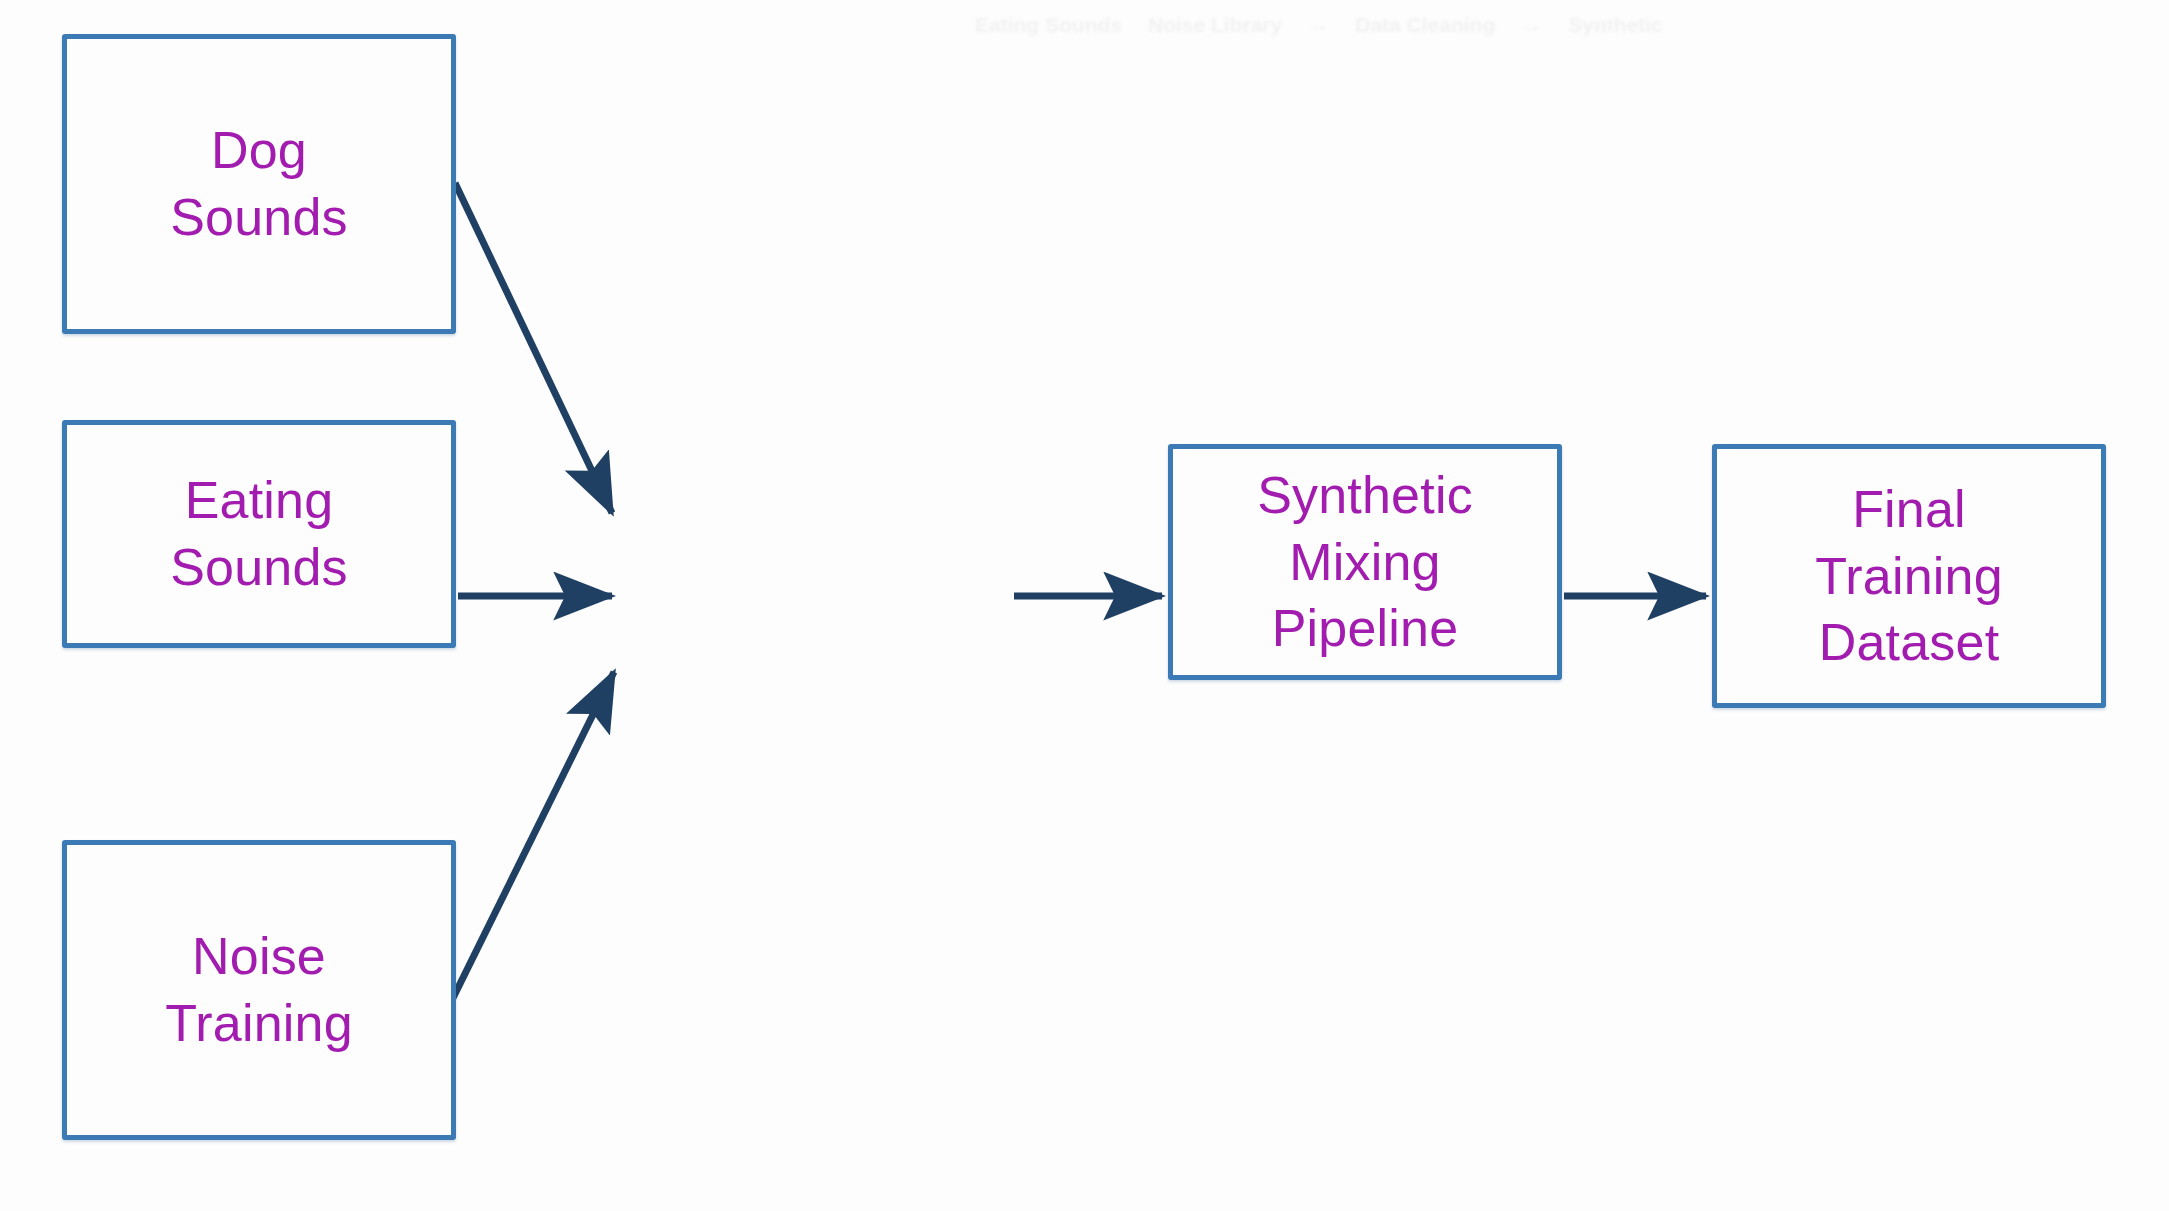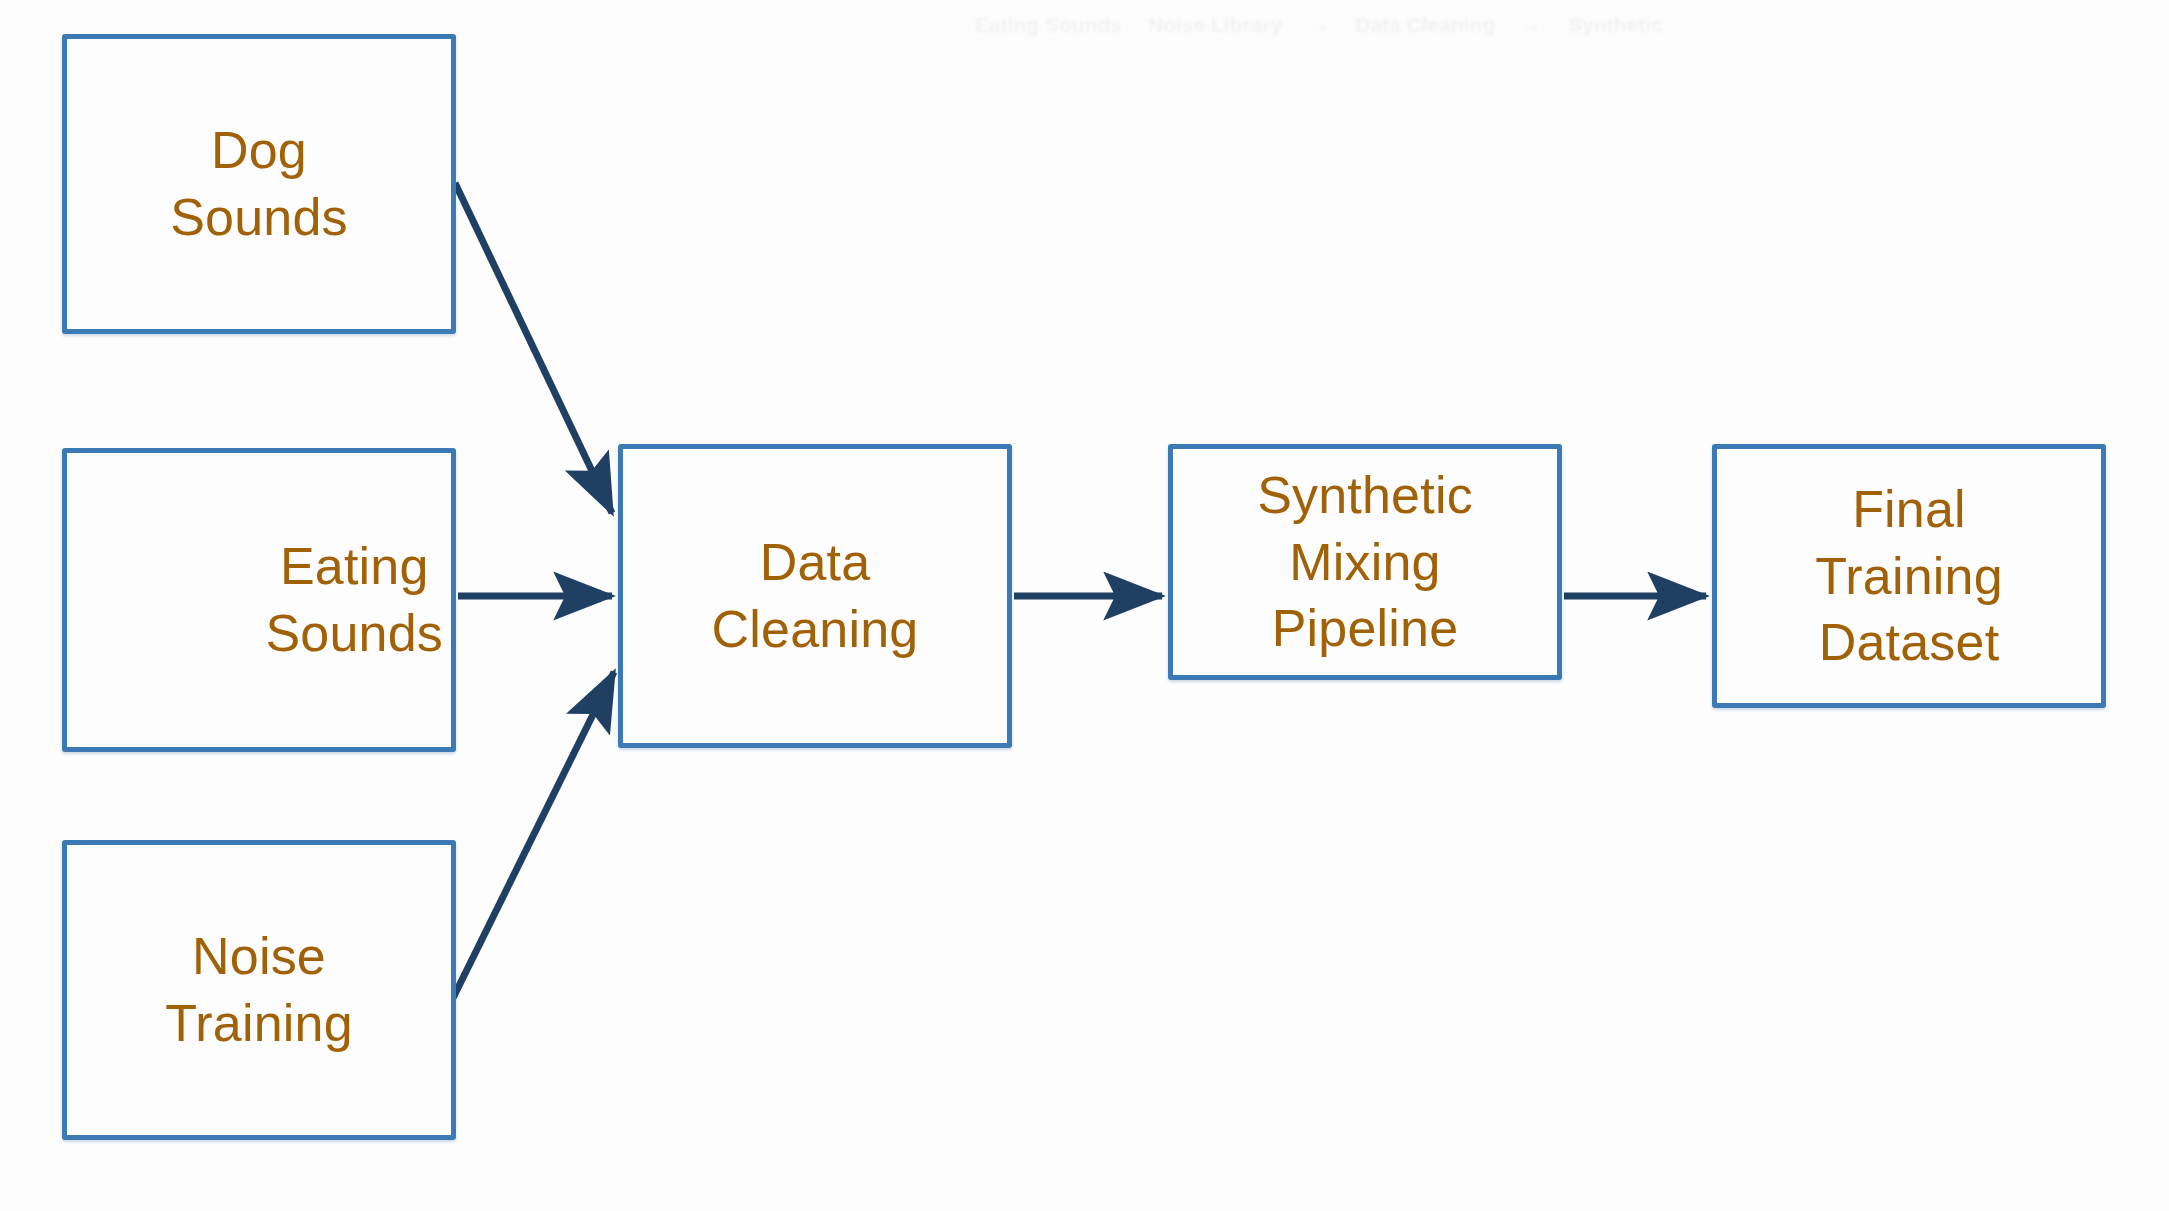--- a/index.html
+++ b/index.html
@@ -20,36 +20,36 @@
   .node {
     position: absolute;
     box-sizing: border-box;
     background: #fdfdfd;
     border: 5px solid #3b7ab5;
     border-radius: 3px;
     display: flex;
     align-items: center;
     justify-content: center;
     text-align: center;
-    color: #a16207;
+    color: #a21caf;
     line-height: 1.28;
     letter-spacing: 0.2px;
     font-size: 52px;
     font-weight: 400;
     box-shadow: 0 2px 3px rgba(40,90,140,0.22);
   }
   .node .label {
     display: block;
     white-space: pre-line;
     padding: 0 8px;
   }
 
   
   #node-dog-sounds      { left: 62px;   top: 34px;   width: 394px; height: 300px; }
-  #node-eating-sounds   { left: 62px;   top: 448px;  width: 394px; height: 304px; justify-content: flex-end; }
+  #node-eating-sounds   { left: 62px;   top: 420px;  width: 394px; height: 228px; }
   #node-noise-library   { left: 62px;   top: 840px;  width: 394px; height: 300px; }
   #node-data-cleaning   { left: 618px;  top: 444px;  width: 394px; height: 304px; }
   #node-synthetic-mixing{ left: 1168px; top: 444px;  width: 394px; height: 236px; }
   #node-final-dataset   { left: 1712px; top: 444px;  width: 394px; height: 264px; }
 
   
   #connectors {
     position: absolute;
     left: 0; top: 0;
     width: 2169px;
@@ -116,24 +116,20 @@
   <div class="node" id="node-eating-sounds">
     <span class="label">Eating
 Sounds</span>
   </div>
 
   <div class="node" id="node-noise-library">
     <span class="label">Noise
 Training</span>
   </div>
 
-  <div class="node" id="node-data-cleaning">
-    <span class="label">Data
-Cleaning</span>
-  </div>
 
   <div class="node" id="node-synthetic-mixing">
     <span class="label">Synthetic
 Mixing
 Pipeline</span>
   </div>
 
   <div class="node" id="node-final-dataset">
     <span class="label">Final
 Training

